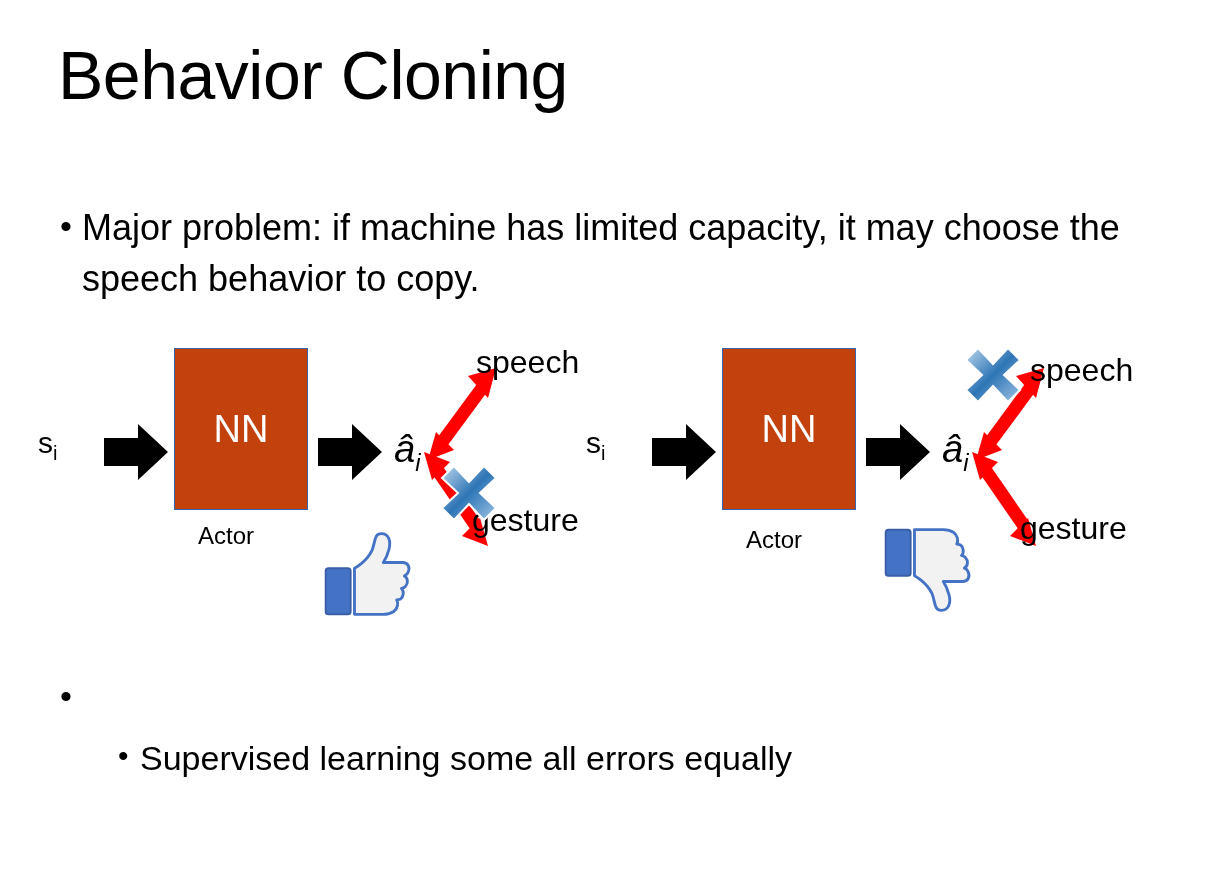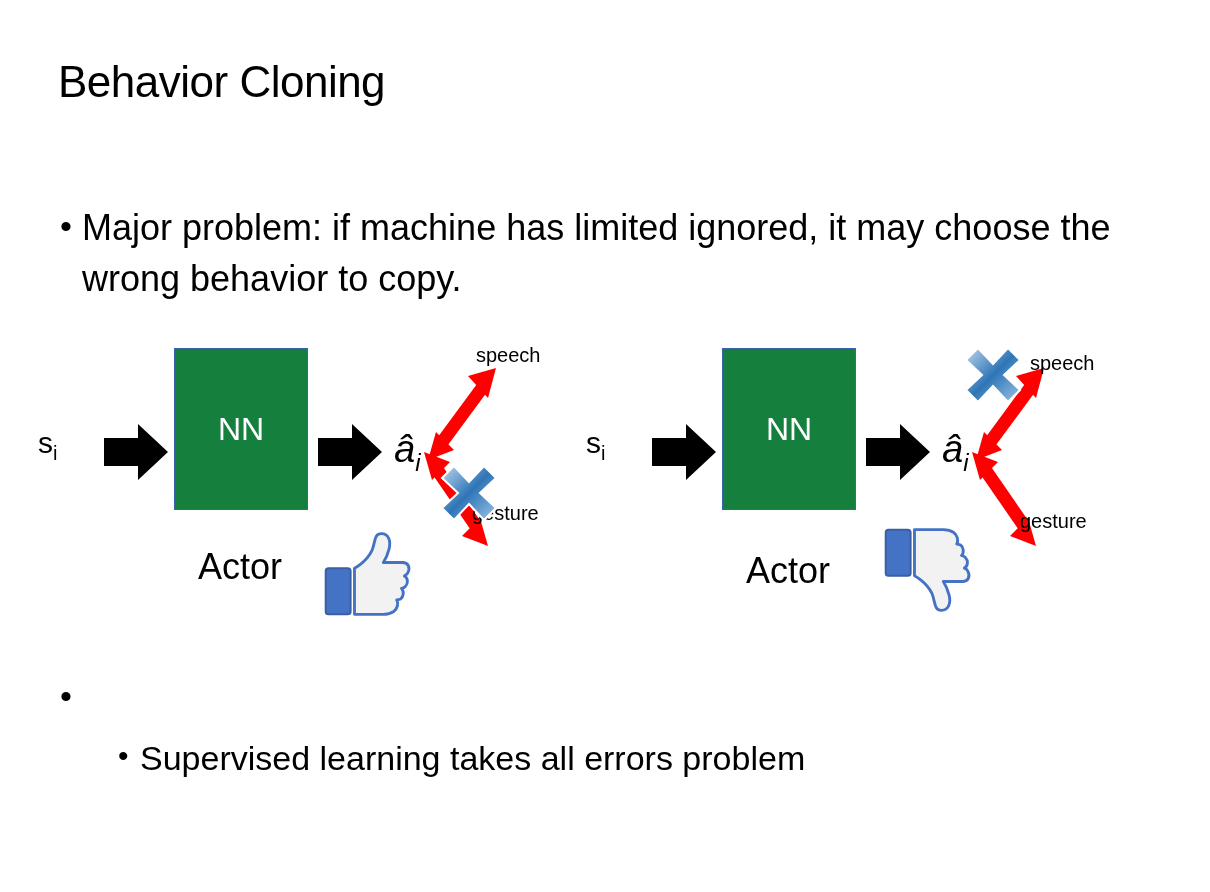--- a/index.html
+++ b/index.html
@@ -13,22 +13,22 @@
     position: relative;
     font-family: "Liberation Sans", sans-serif;
     color: #000000;
     overflow: hidden;
   }
 
   
   #slide-title {
     position: absolute;
     left: 58px;
-    top: 59px;
-    font-size: 44px;
+    top: 40px;
+    font-size: 68px;
     font-weight: 400;
     letter-spacing: -0.5px;
     line-height: 1.05;
     color: #000;
   }
 
   
   .bullet {
     position: absolute;
     display: flex;
@@ -82,27 +82,27 @@
   .state-label {
     position: absolute;
     font-size: 30px;
   }
   .state-label sub {
     font-size: 20px;
   }
 
   .nn-box {
     position: absolute;
-    background: #15803d;
+    background: #c2410c;
     border: 1px solid #3a63ad;
     display: flex;
     align-items: center;
     justify-content: center;
     color: #ffffff;
-    font-size: 32px;
+    font-size: 38px;
   }
 
   .arrow-black {
     position: absolute;
     width: 64px;
     height: 60px;
   }
 
   .ahat {
     position: absolute;
@@ -110,28 +110,27 @@
     font-style: italic;
     font-size: 38px;
   }
   .ahat sub {
     font-style: italic;
     font-size: 24px;
   }
 
   .out-label {
     position: absolute;
-    font-size: 20px;
+    font-size: 32px;
     white-space: nowrap;
   }
 
   .actor-label {
     position: absolute;
-    font-size: 36px;
-    margin-top: 24px;
+    font-size: 24px;
   }
 
   .red-arrows {
     position: absolute;
   }
 
   .cross-icon {
     position: absolute;
     width: 62px;
     height: 62px;
@@ -143,21 +142,21 @@
     height: 96px;
   }
 </style>
 </head>
 <body>
 
 <div id="slide-title">Behavior Cloning</div>
 
 <div class="bullet" id="bullet-main">
   <span class="dot">•</span>
-  <span class="btext">Major problem: if machine has limited ignored, it may choose the wrong behavior to copy.</span>
+  <span class="btext">Major problem: if machine has limited capacity, it may choose the speech behavior to copy.</span>
 </div>
 
 <div id="diagram">
 
   <div class="fig" id="fig-left">
 
     <span class="state-label" style="left:28px; top:96px;"><span>s</span><sub>i</sub></span>
 
     <svg class="arrow-black" style="left:94px; top:92px;" viewBox="0 0 64 60">
       <polygon points="0,16 34,16 34,2 64,30 34,58 34,44 0,44" fill="#000000"></polygon>
@@ -269,14 +268,14 @@
   </div>
 
 </div>
 
 <div class="bullet" id="bullet-second">
   <span class="dot">•</span>
 </div>
 
 <div class="bullet" id="bullet-sub">
   <span class="dot">•</span>
-  <span class="btext">Supervised learning takes all errors problem</span>
+  <span class="btext">Supervised learning some all errors equally</span>
 </div>
 
 </body></html>

